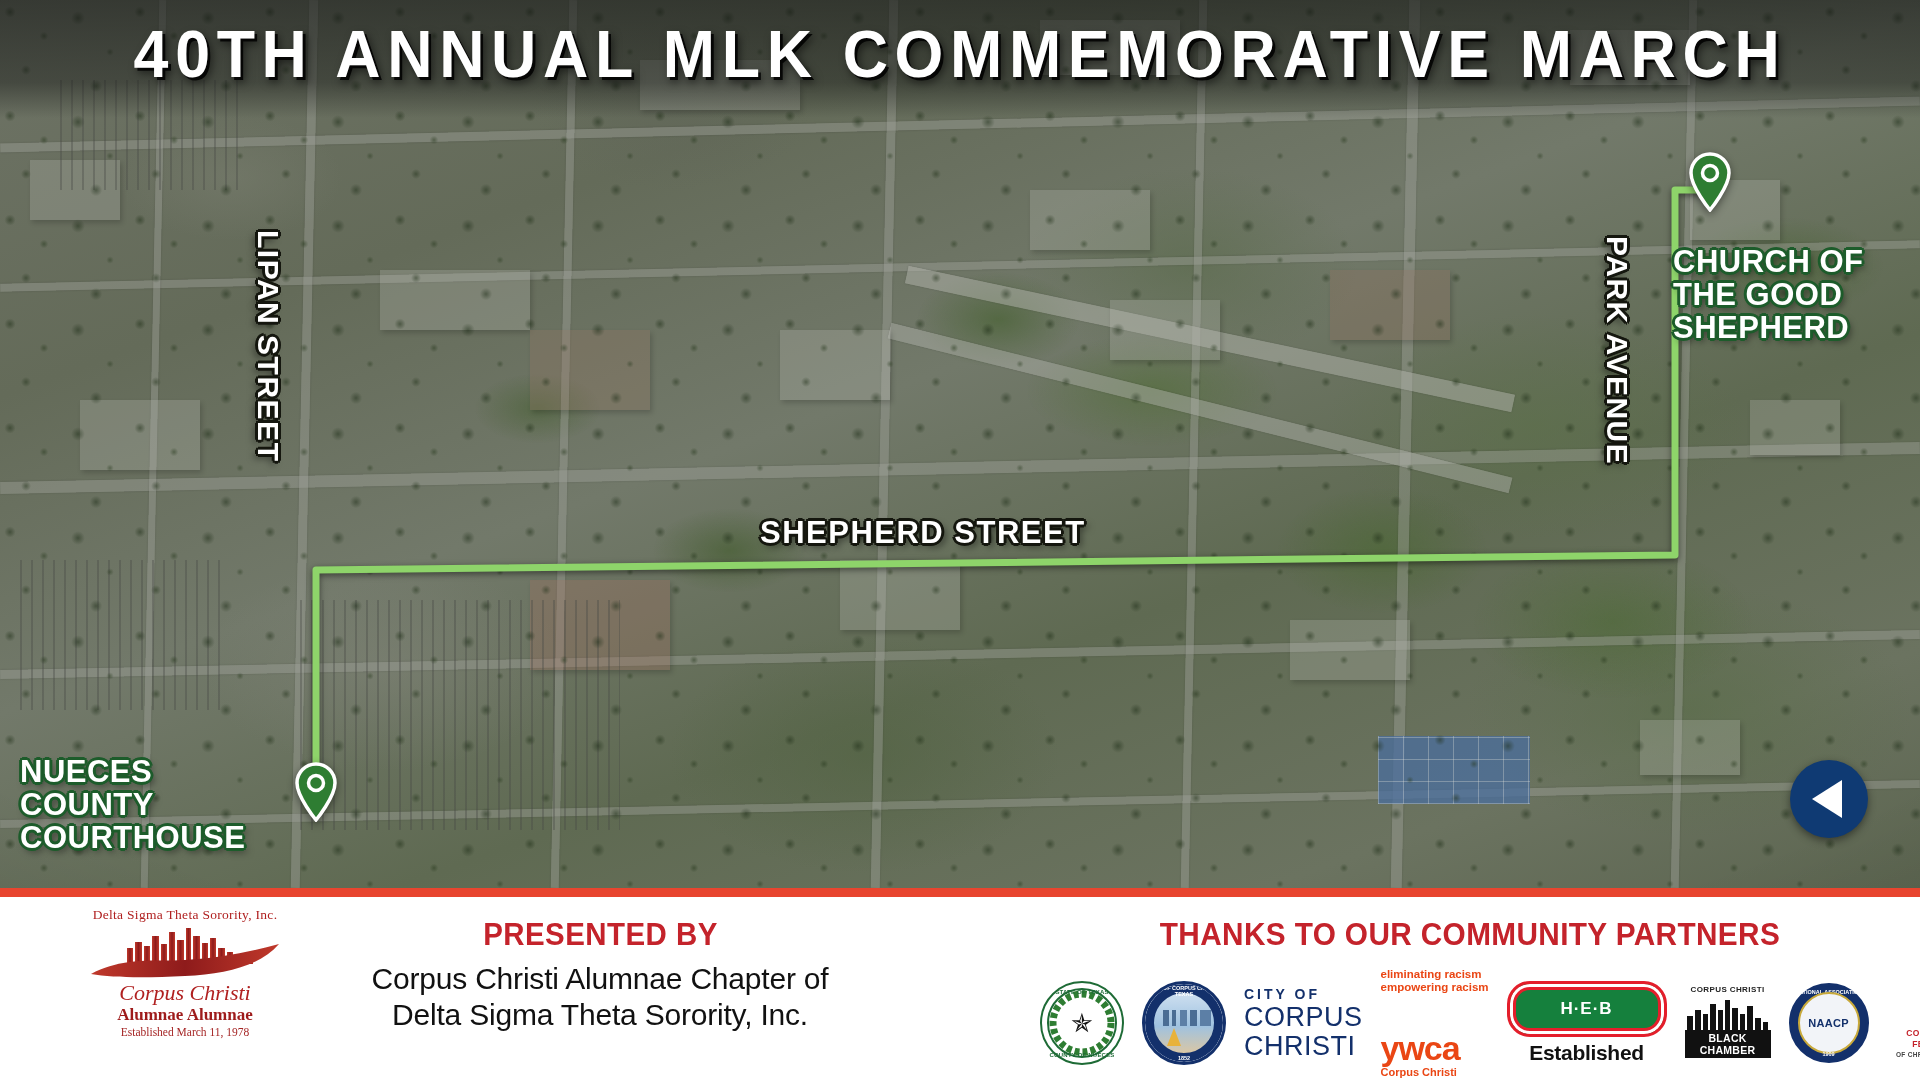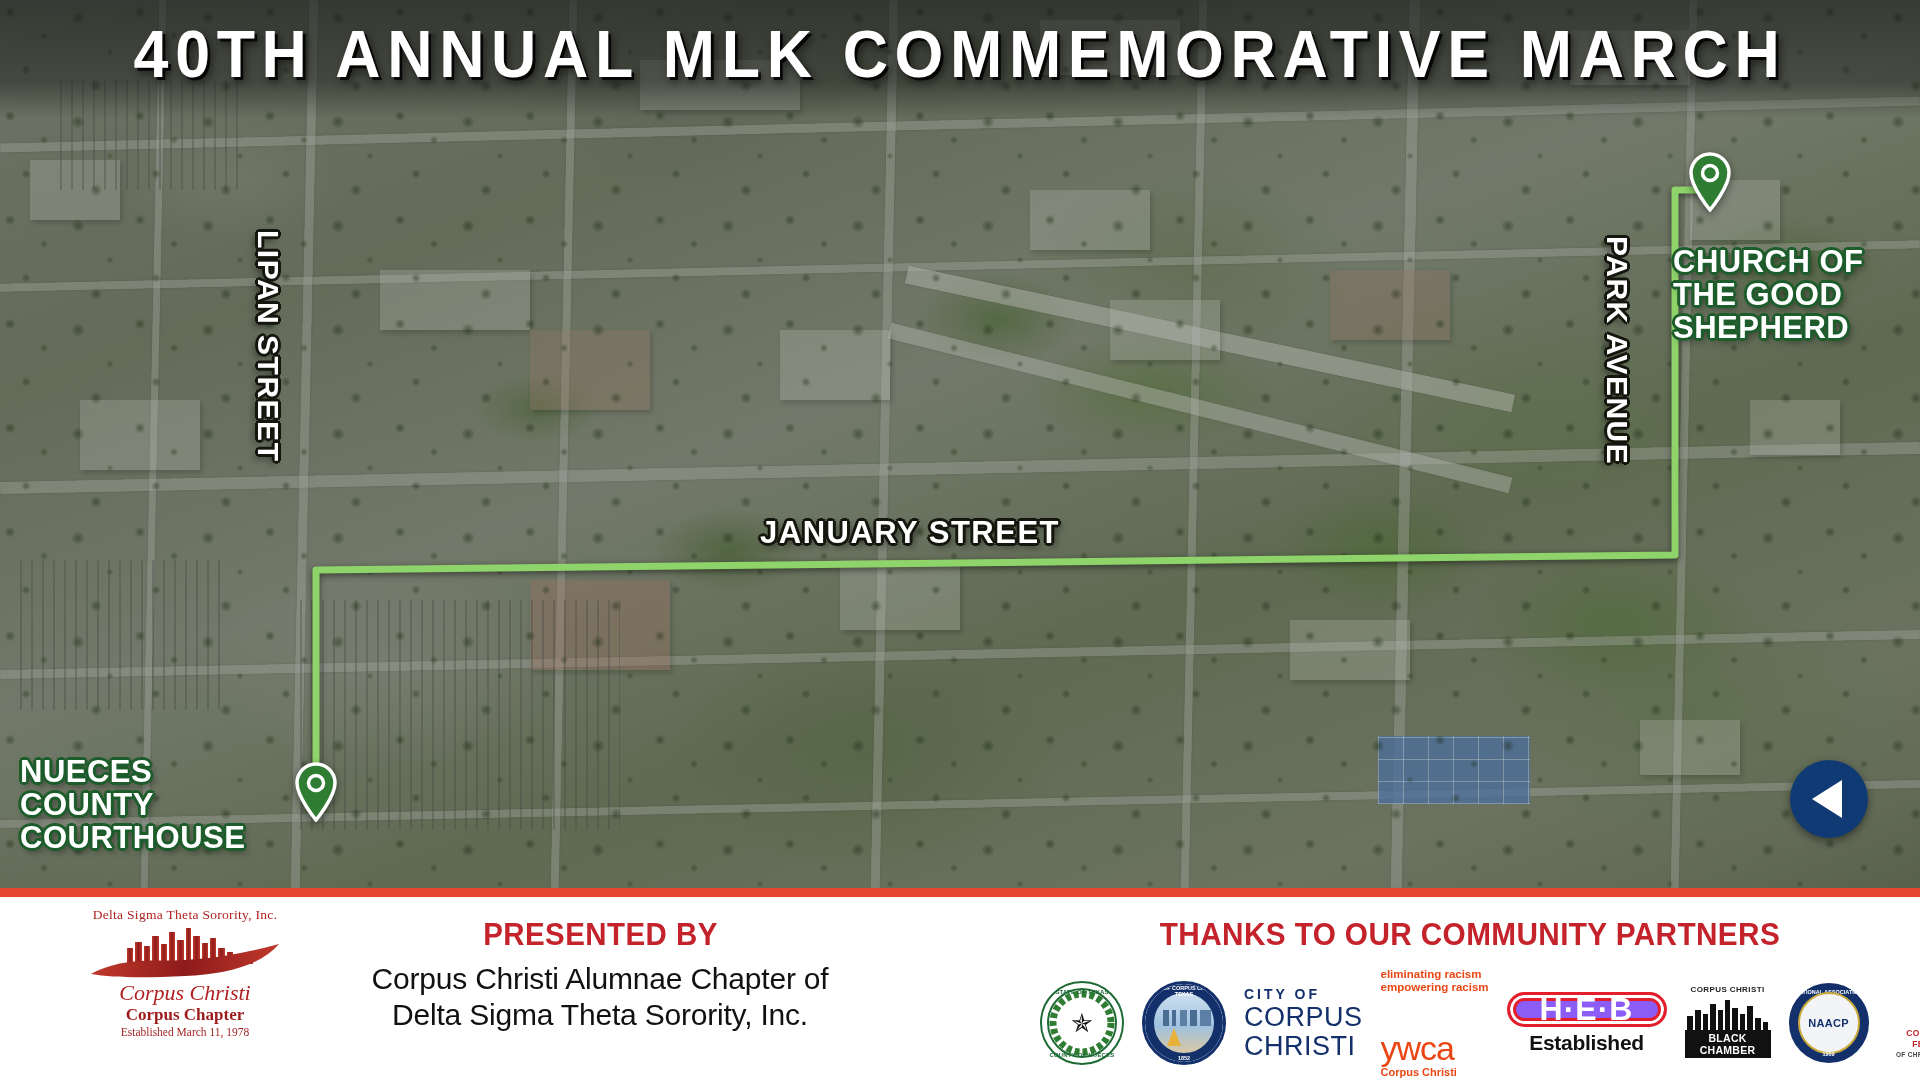--- a/index.html
+++ b/index.html
@@ -282,30 +282,30 @@
   .ccseal .sail { position:absolute; left:22px; top:44px; width:0; height:0; border-left:7px solid transparent; border-right:7px solid transparent; border-bottom:18px solid #e8b23a; }
 
   
   .cc-word { text-align:left; }
   .cc-word .l1 { font-family:"Liberation Sans",sans-serif; font-size:14px; font-weight:bold; color:#13306b; letter-spacing:3px; line-height:17px; }
   .cc-word .l2 { font-family:"Liberation Sans",sans-serif; font-size:27px; font-weight:normal; color:#13306b; letter-spacing:.5px; line-height:29px; }
 
   
   .ywca { text-align:left; }
   .ywca .tag { font-family:"Liberation Sans",sans-serif; font-size:11.5px; font-weight:bold; color:#ea4614; line-height:13px; }
-  .ywca .big { font-family:"Liberation Sans",sans-serif; font-size:34px; font-weight:normal; color:#ea4614; line-height:34px; letter-spacing:-1px;margin-top:37px; }
+  .ywca .big { font-family:"Liberation Sans",sans-serif; font-size:34px; font-weight:bold; color:#ea4614; line-height:34px; letter-spacing:-1px;margin-top:37px; }
   .ywca .sub { font-family:"Liberation Sans",sans-serif; font-size:11px; font-weight:bold; color:#ea4614; line-height:14px; }
 
   
   .heb { text-align:center; }
   .heb .pill {
-    width:160px; height:35px; border-radius:23px; background:#8b5cf6;
+    width:160px; height:56px; border-radius:23px; background:#15803d;
     border:3px solid #e41e2b; box-shadow:inset 0 0 0 3px #fff, inset 0 0 0 6px #e41e2b;
     display:flex; align-items:center; justify-content:center;
-    font-family:"Liberation Sans",sans-serif; font-weight:bold; font-size:32px; color:#fff;
+    font-family:"Liberation Sans",sans-serif; font-weight:bold; font-size:17px; color:#fff;
     letter-spacing:1px;
   }
   .heb .hh { font-family:"Liberation Sans",sans-serif; font-weight:bold; font-size:21px; color:#111; margin-top:4px; letter-spacing:-.3px; }
 
   
   .bchamber { position:relative; width:86px; height:76px; background:#fff; text-align:center; }
   .bchamber .top { font-family:"Liberation Sans",sans-serif; font-size:8px; font-weight:bold; color:#222; letter-spacing:.4px; line-height:10px; }
   .bchamber .sky { position:relative; width:84px; height:34px; margin-top:1px; }
   .bchamber .bar { font-family:"Liberation Sans",sans-serif; font-size:10.5px; font-weight:bold; color:#fff; background:#111; padding:2px 0; letter-spacing:.3px; }
 
@@ -390,21 +390,21 @@
   <div class="pin" style="left:293px;top:762px;">
     <svg width="46" height="60" viewBox="0 0 46 60">
       <path d="M23 2C12.5 2 4 10.5 4 21c0 14 19 37 19 37s19-23 19-37C42 10.5 33.5 2 23 2z" fill="#2e7d32" stroke="#ffffff" stroke-width="3.5"></path>
       <circle cx="23" cy="21" r="7.5" fill="none" stroke="#ffffff" stroke-width="3.5"></circle>
     </svg>
   </div>
 
   <div id="headline">40TH ANNUAL MLK COMMEMORATIVE MARCH</div>
 
 
-  <div class="street-label" id="label-tancahua">JANUARY STREET</div>
+  <div class="street-label" id="label-tancahua">SHEPHERD STREET</div>
   <div class="street-label" id="label-lipan">LIPAN STREET</div>
   <div class="street-label" id="label-park">PARK AVENUE</div>
 
   <div class="landmark-label" id="label-courthouse" style="white-space:pre-line;">NUECES
 COUNTY
 COURTHOUSE</div>
   <div class="landmark-label" id="label-church" style="white-space:pre-line;">CHURCH OF
 THE GOOD
 SHEPHERD</div>
 
@@ -442,21 +442,21 @@
           <rect x="125" y="12" width="6" height="26"></rect>
           <rect x="133" y="22" width="7" height="16"></rect>
           <rect x="142" y="26" width="6" height="12"></rect>
           <path d="M148 38 l7-10 7 10z"></path>
           <rect x="162" y="30" width="6" height="8"></rect>
         </g>
         <path d="M6 48 C40 30, 70 36, 100 34 C135 32, 165 26, 194 18 C175 40, 140 48, 100 50 C62 52, 28 52, 6 48z" fill="url(#dg)"></path>
       </svg>
     </div>
     <div id="delta-name">Corpus Christi</div>
-    <div id="delta-chapter">Corpus Chapter</div>
+    <div id="delta-chapter">Alumnae Alumnae</div>
     <div id="delta-est">Established March 11, 1978</div>
   </div>
 
   <div id="presented">
     <div id="presented-label">PRESENTED BY</div>
     <div id="presented-org">
       <div>Corpus Christi Alumnae Chapter of</div>
       <div>Delta Sigma Theta Sorority, Inc.</div>
     </div>
   </div>

